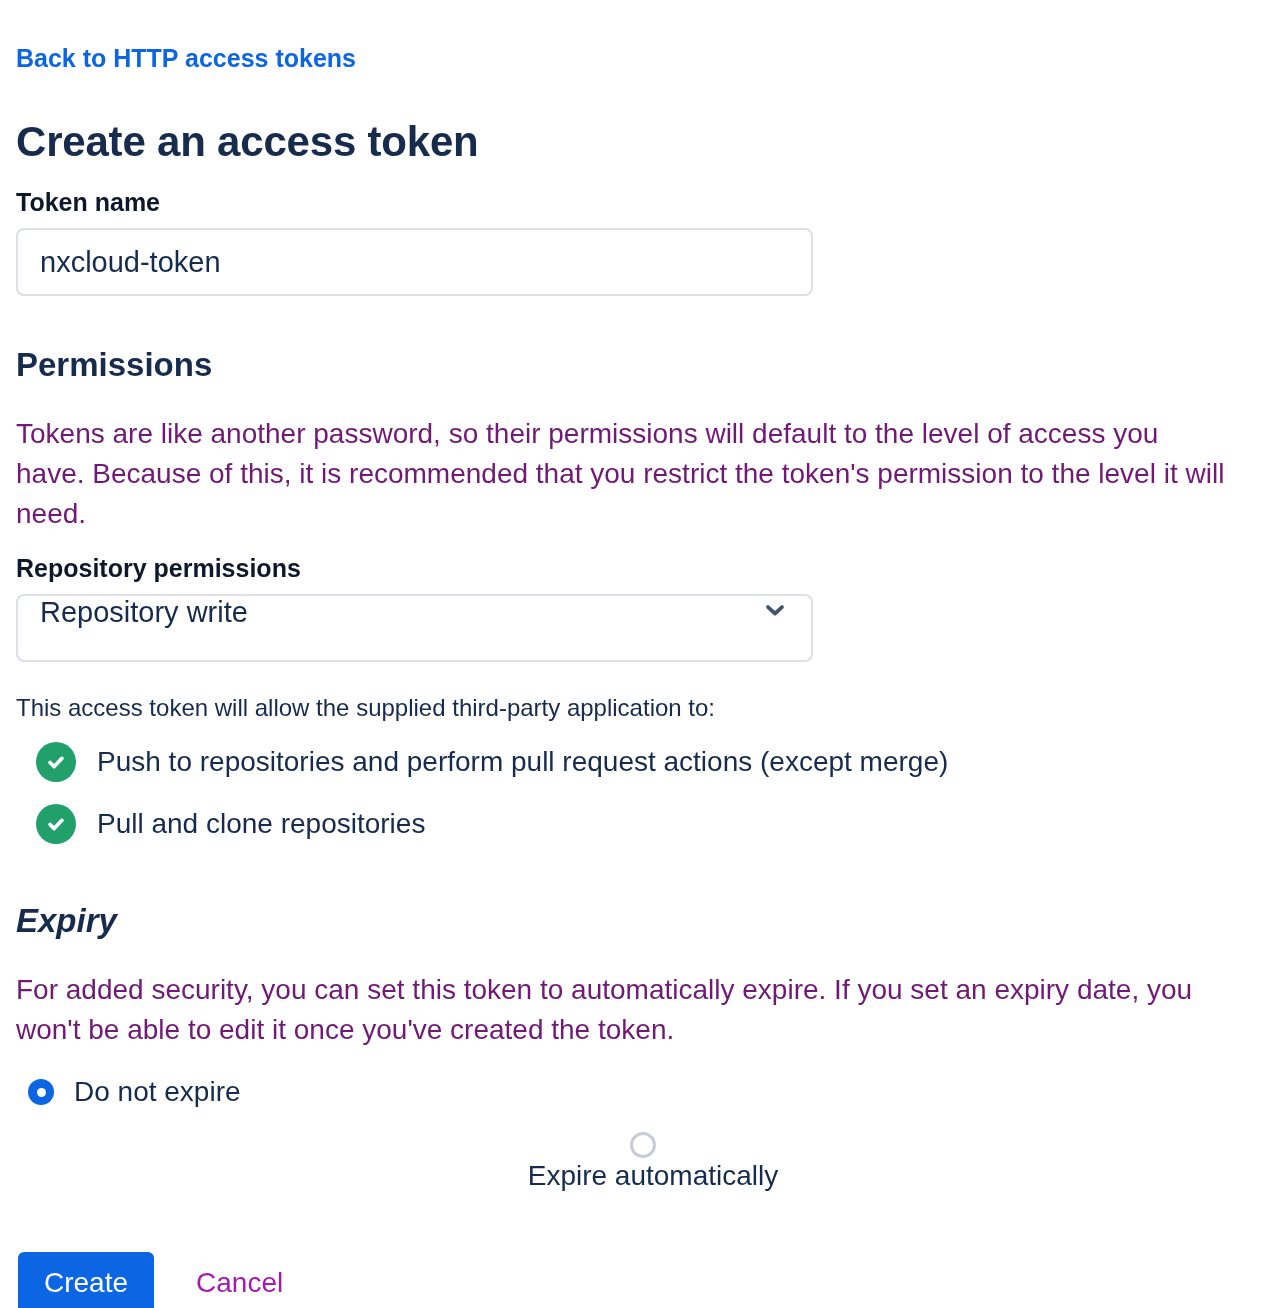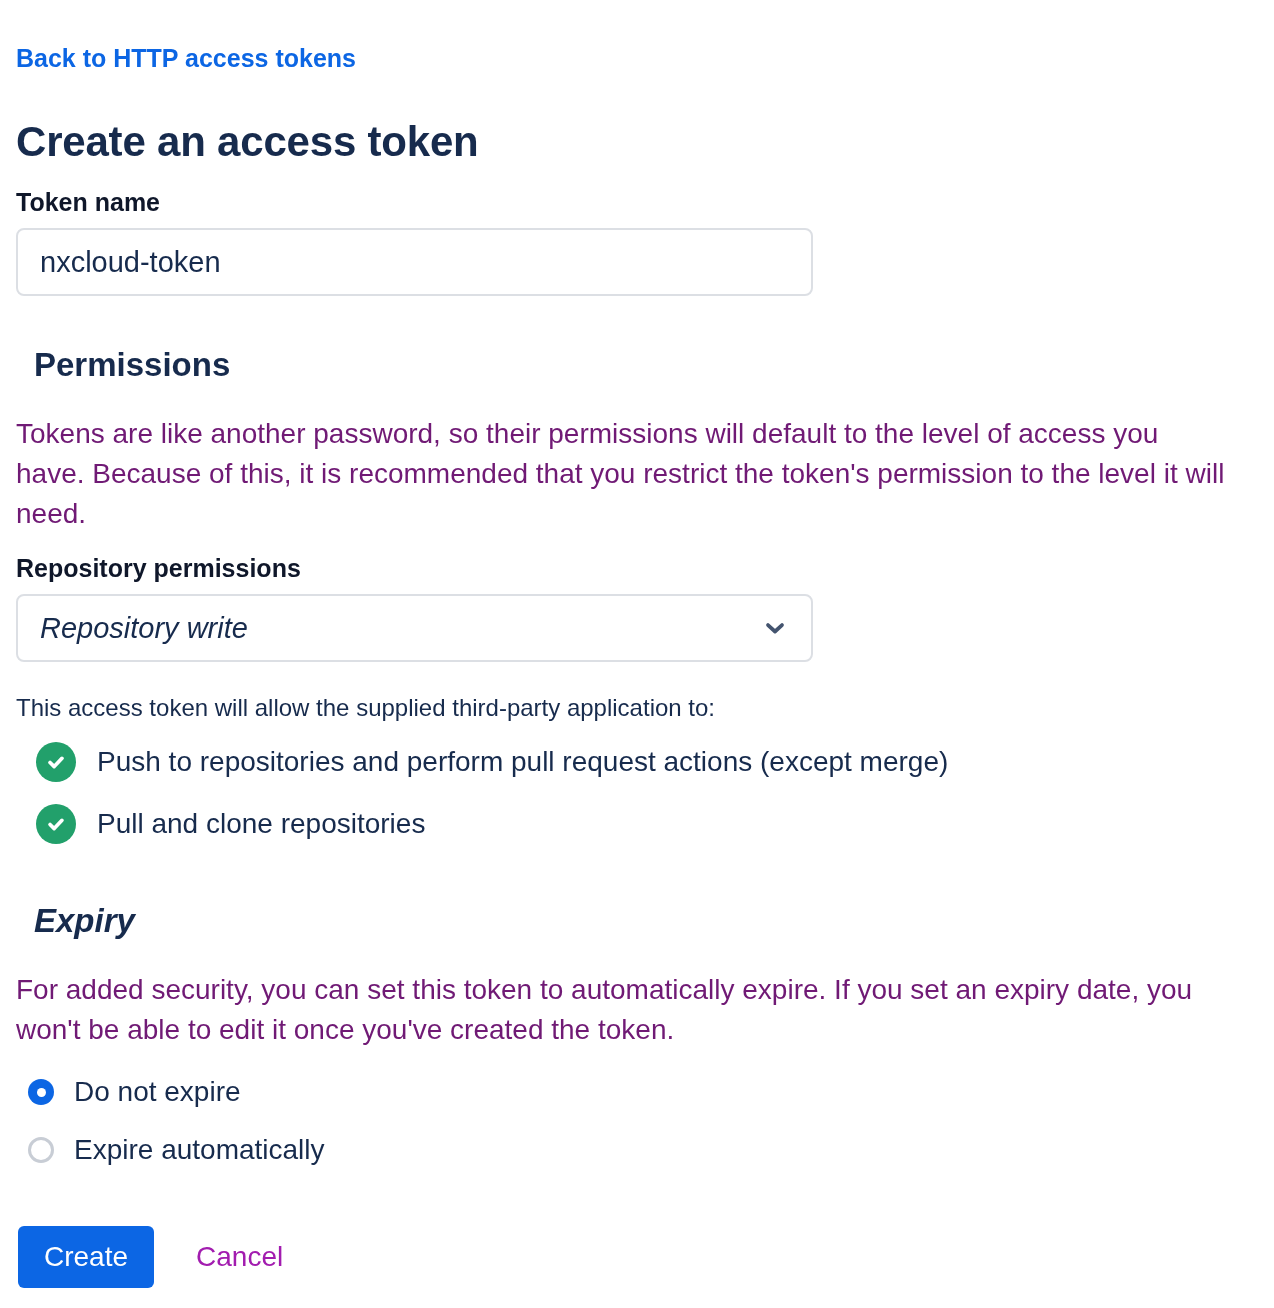--- a/index.html
+++ b/index.html
@@ -48,34 +48,31 @@
     border-radius: 8px;
     background: #ffffff;
     font-family: "Liberation Sans", sans-serif;
     font-size: 29px;
     color: #172B4D;
     padding: 0 22px;
   }
 
   .select-box {
     display: flex;
-    align-items: center;
     justify-content: space-between;
     cursor: pointer;
-    font-style: italic;
   }
   .chevron-down { width: 28px; height: 28px; flex: 0 0 auto; }
 
   h2.section-heading {
     margin-top: 48px;
     font-size: 33px;
     font-weight: 600;
     line-height: 42px;
     color: #172B4D;
-    margin-left: 18px;
   }
   h2.expiry-heading { margin-top: 56px; font-style: italic; }
 
   p.body-text {
     margin-top: 28px;
     font-size: 28px;
     line-height: 40px;
     max-width: 1212px;
     color: #701a75;
   }
@@ -111,21 +108,21 @@
     color: #172B4D;
   }
 
   .radio-group { margin-top: 24px; padding-left: 12px; }
   .radio-row {
     display: flex;
     align-items: center;
     margin-bottom: 22px;
     cursor: pointer;
   }
-  .radio-row:last-child { margin-bottom: 0; }
+  .radio-row:last-child { margin-bottom: 0; flex-direction: column; }
   .radio-dot {
     width: 26px;
     height: 26px;
     border-radius: 50%;
     flex: 0 0 auto;
     position: relative;
     border: 3px solid #C8CDD5;
     background: #ffffff;
   }
   .radio-dot.selected {

